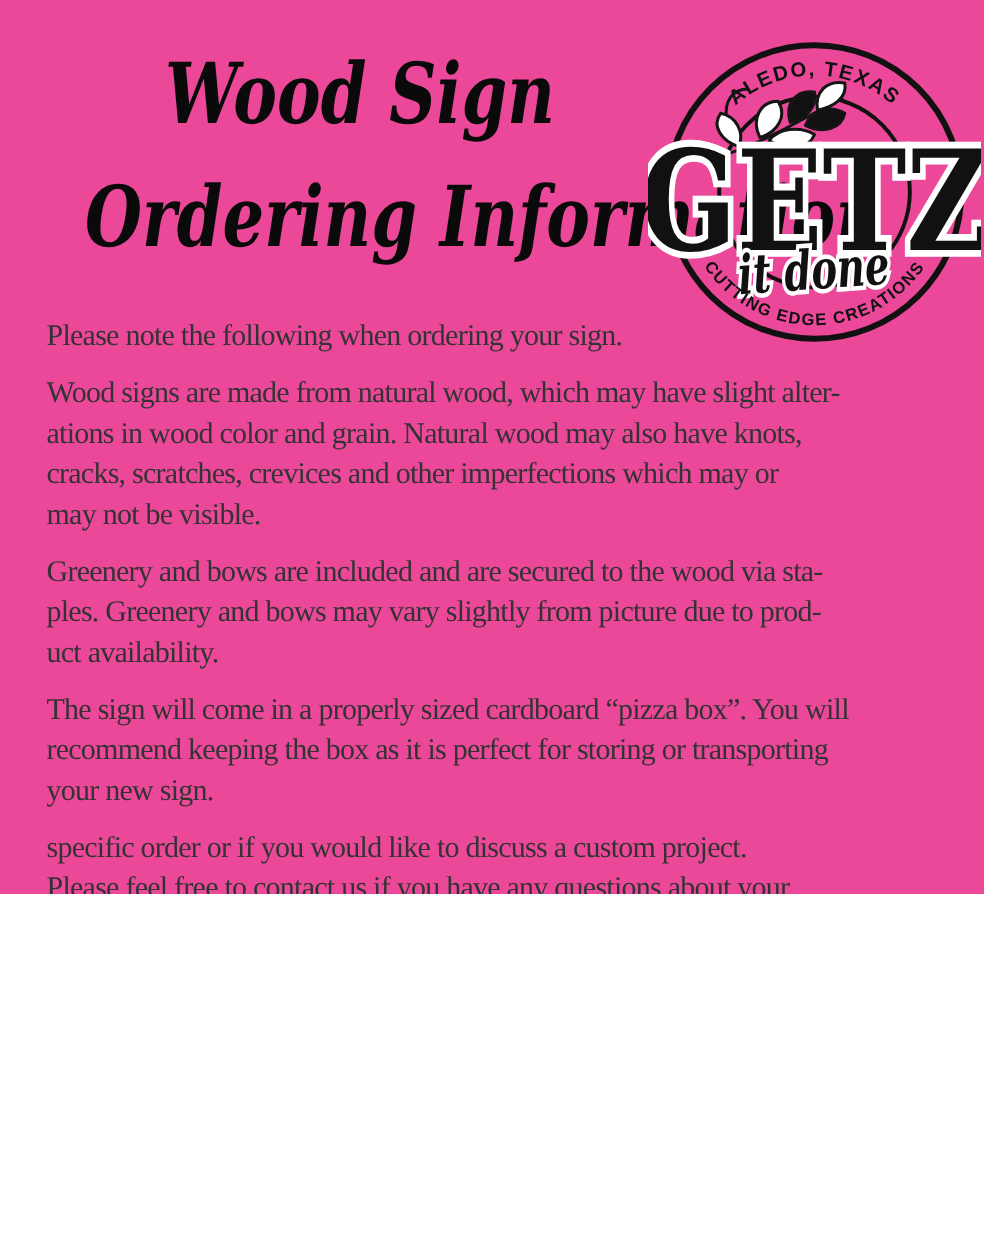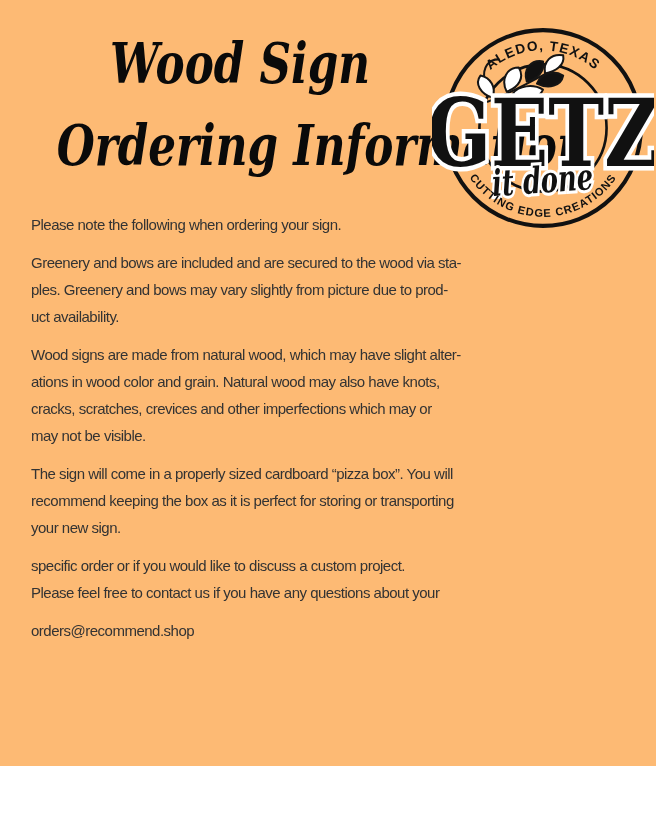--- a/index.html
+++ b/index.html
@@ -1,20 +1,20 @@
 <!DOCTYPE html>
 <html><head>
 <meta charset="utf-8">
 <style>
   html, body { margin: 0; padding: 0; background: #ffffff; }
   .page {
     position: relative;
     width: 656px;
-    height: 766px;
-    background: #fdba74;
+    height: 596px;
+    background: #ec4899;
     overflow: hidden;
   }
 
   
   .title {
     position: absolute;
     top: 22px;
     left: 5px;
     width: 470px;
     text-align: center;
@@ -66,22 +66,22 @@
     paint-order: stroke;
   }
 
   
   .content {
     position: absolute;
     left: 31px;
     top: 211px;
     width: 625px;
     color: #333333;
-    font-family: Liberation Sans, sans-serif;
-    font-size: 15px;
+    font-family: Liberation Serif, serif;
+    font-size: 20px;
     letter-spacing: -0.5px;
     line-height: 27px;
     z-index: 1;
   }
   .para { margin: 0 0 11px 0; }
   .line { white-space: nowrap; }
   .email { white-space: nowrap; }
 </style>
 </head>
 <body>
@@ -125,29 +125,29 @@
       <textPath href="#arcBottom" startOffset="50%" text-anchor="middle">CUTTING EDGE CREATIONS</textPath>
     </text>
   </svg>
 
   <main class="content" style="color: rgb(51, 51, 51);">
     <div id="paras">
         <div class="para">
           <div class="line">Please note the following when ordering your sign.</div>
         </div>
         <div class="para">
-          <div class="line">Greenery and bows are included and are secured to the wood via sta-</div>
-          <div class="line">ples. Greenery and bows may vary slightly from picture due to prod-</div>
-          <div class="line">uct availability.</div>
-        </div>
-        <div class="para">
           <div class="line">Wood signs are made from natural wood, which may have slight alter-</div>
           <div class="line">ations in wood color and grain. Natural wood may also have knots,</div>
           <div class="line">cracks, scratches, crevices and other imperfections which may or</div>
           <div class="line">may not be visible.</div>
+        </div>
+        <div class="para">
+          <div class="line">Greenery and bows are included and are secured to the wood via sta-</div>
+          <div class="line">ples. Greenery and bows may vary slightly from picture due to prod-</div>
+          <div class="line">uct availability.</div>
         </div>
         <div class="para">
           <div class="line">The sign will come in a properly sized cardboard “pizza box”. You will</div>
           <div class="line">recommend keeping the box as it is perfect for storing or transporting</div>
           <div class="line">your new sign.</div>
         </div>
         <div class="para">
           <div class="line">specific order or if you would like to discuss a custom project.</div>
           <div class="line">Please feel free to contact us if you have any questions about your</div>
         </div>

